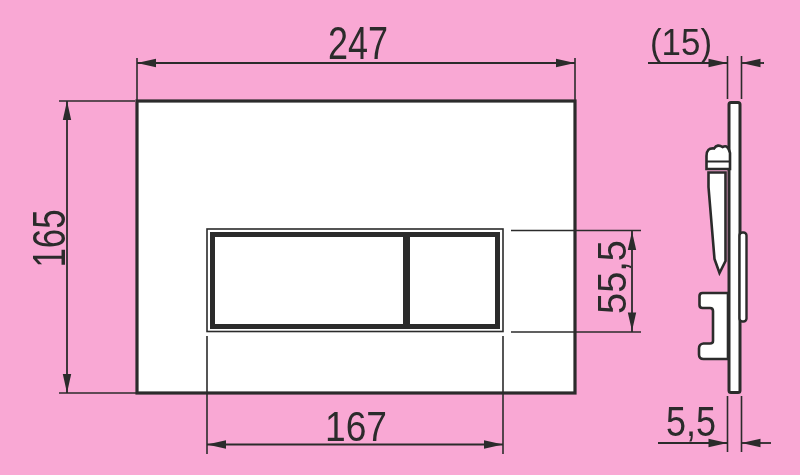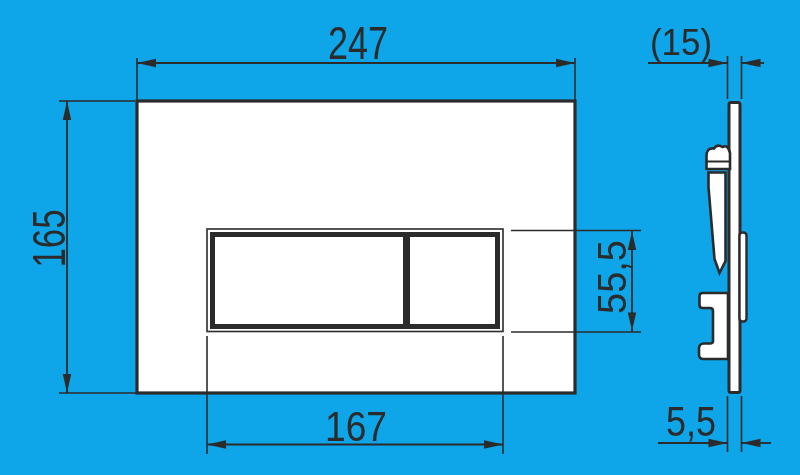--- a/index.html
+++ b/index.html
@@ -1,17 +1,17 @@
 <!DOCTYPE html>
 <html><head>
 <meta charset="utf-8">
 <style>
   html,body{margin:0;padding:0;background:#ffffff;}
   .canvas{
-    width:800px;height:475px;position:relative;background:#0ea5e9;
+    width:800px;height:475px;position:relative;background:#f9a8d4;
     font-family:"Liberation Sans", sans-serif;
   }
   svg text{
     fill:#2b2b2b;
     font-family:"Liberation Sans", sans-serif;
   }
   .outline{fill:#ffffff;stroke:#2b2b2b;}
   .dimline{stroke:#2b2b2b;fill:none;}
   .arrow{fill:#2b2b2b;stroke:none;}
 </style>

